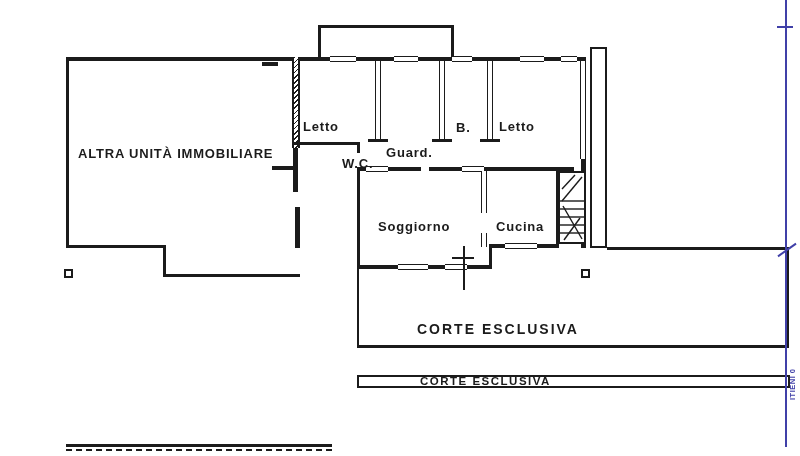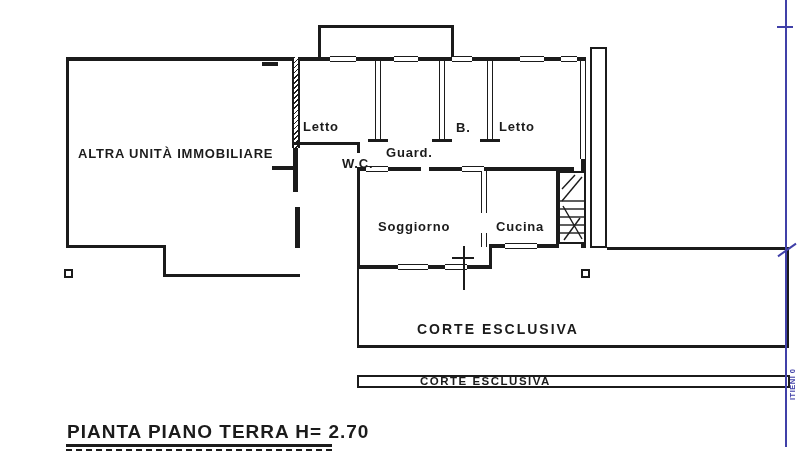--- a/index.html
+++ b/index.html
@@ -113,17 +113,16 @@
   <div class="lbl" style="left:303px;top:119px;">Letto</div>
   <div class="lbl" style="left:386px;top:119px;margin-top:26px;">Guard.</div>
   <div class="lbl" style="left:456px;top:120px;">B.</div>
   <div class="lbl" style="left:499px;top:119px;">Letto</div>
   <div class="lbl" style="left:305px;top:156px;margin-left:37px;">W.C.</div>
   <div class="lbl" style="left:378px;top:219px;">Soggiorno</div>
   <div class="lbl" style="left:496px;top:219px;">Cucina</div>
   <div class="lbl" style="left:417px;top:321px;font-size:14px;letter-spacing:2px;">CORTE ESCLUSIVA</div>
   <div class="lbl" style="left:420px;top:375px;font-size:11.5px;letter-spacing:1.5px;">CORTE ESCLUSIVA</div>
 
-  <div class="title" style="left:67px;top:421px;">PIANTA PIANO TERRA H= 2.70</div>
   <div class="w" style="left:66px;top:444px;width:266px;height:3px;"></div>
   <div class="u-dash" style="left:66px;top:449px;width:266px;"></div>
 
 </div>
 
 </body></html>

